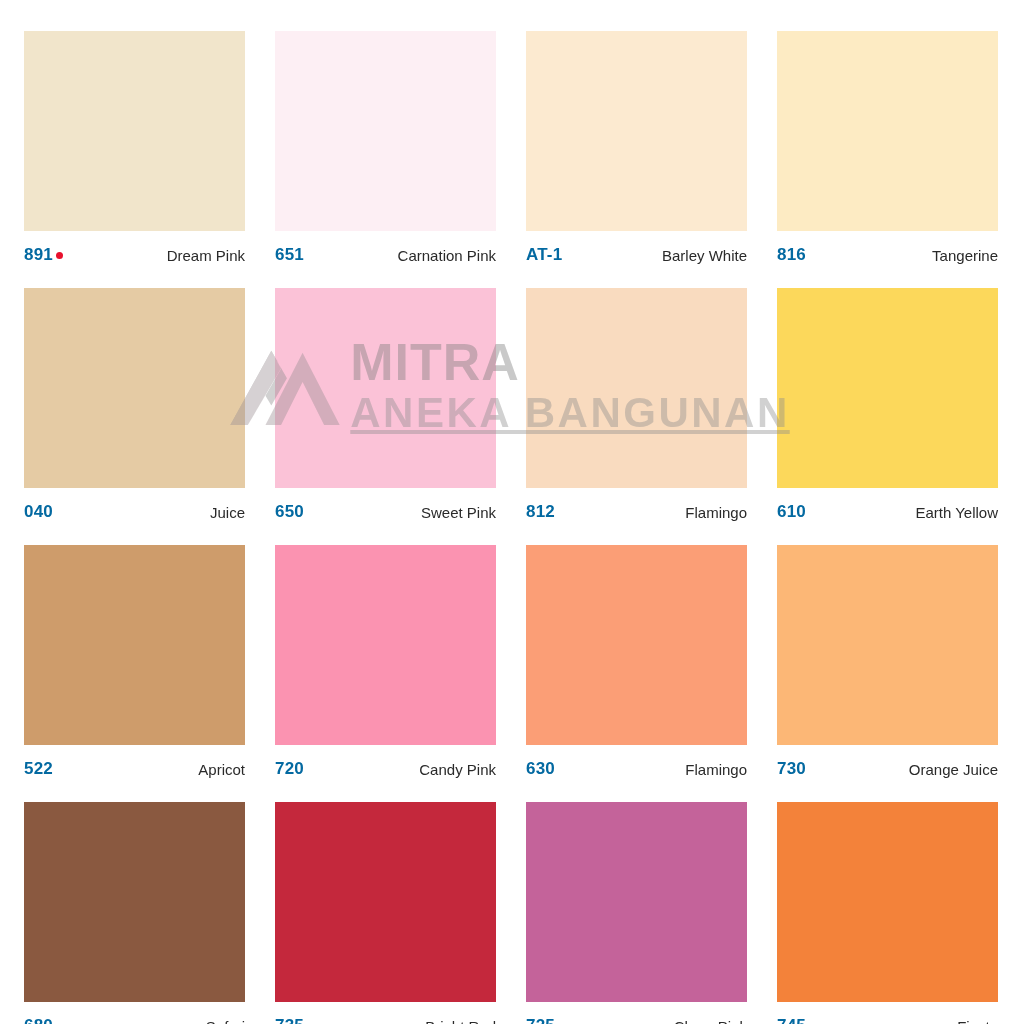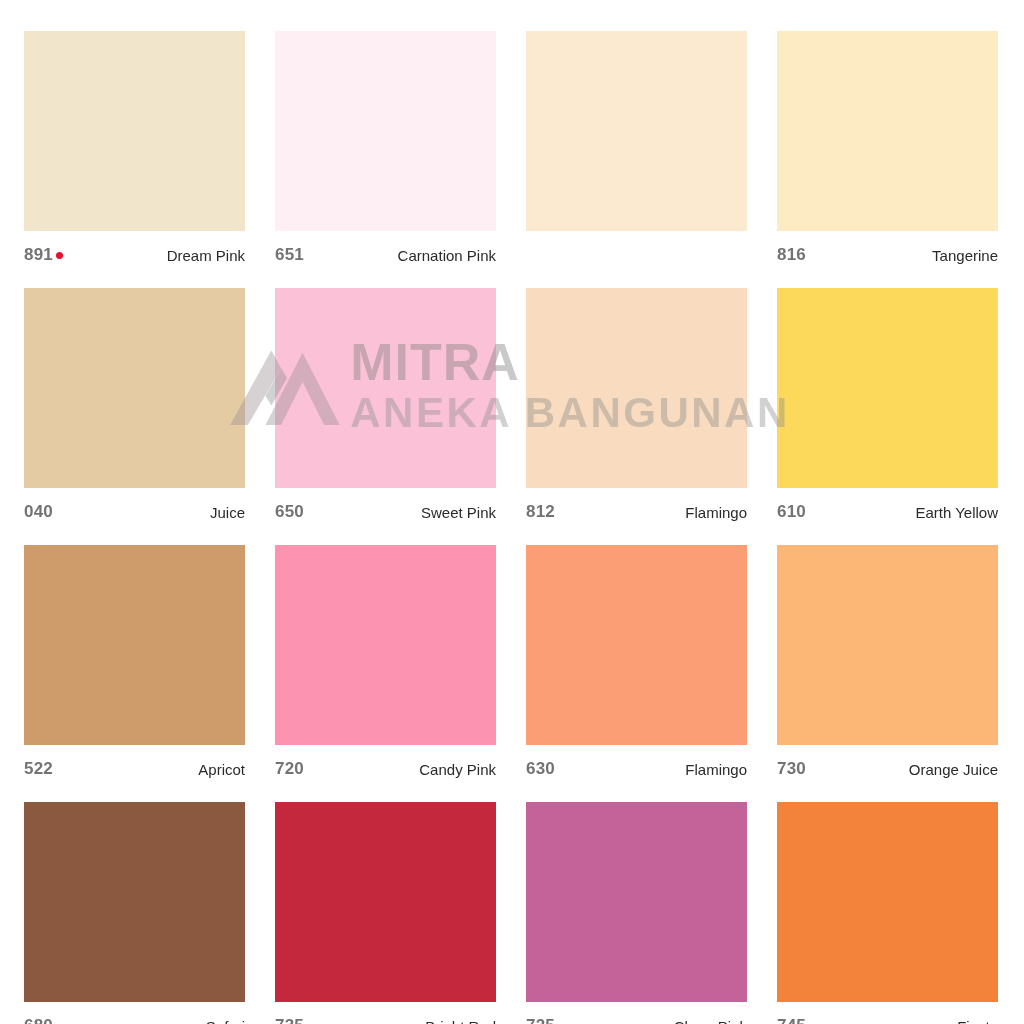--- a/index.html
+++ b/index.html
@@ -59,20 +59,21 @@
     color: #7a7a7a;
     font-family: "Liberation Sans", sans-serif;
   }
   #watermark .wm-line2 {
     font-size: 42px;
     font-weight: bold;
     letter-spacing: 2.5px;
     color: #8d8d8d;
     font-family: "Liberation Sans", sans-serif;
     margin-top: 4px;
+    text-decoration: underline;
   }
 
   
   #swatch-grid {
     position: absolute;
     left: 24px;
     top: 31px;
     width: 976px;
     display: grid;
     grid-template-columns: repeat(4, 221px);
@@ -95,21 +96,21 @@
     height: 46px;
     display: flex;
     align-items: center;
     justify-content: space-between;
     padding-top: 2px;
   }
 
   .swatch-code {
     font-size: 17px;
     font-weight: bold;
-    color: #737373;
+    color: #0369a1;
     letter-spacing: 0.2px;
     white-space: nowrap;
     display: flex;
     align-items: center;
     text-align: center;
   }
 
   .swatch-dot {
     display: inline-block;
     width: 7px;
@@ -156,20 +157,24 @@
       </div>
       <div class="swatch-cell">
         <div class="swatch-chip" style="background: rgb(253, 239, 244);"></div>
         <div class="swatch-caption">
           <div class="swatch-code">651</div>
           <div class="swatch-name">Carnation Pink</div>
         </div>
       </div>
       <div class="swatch-cell">
         <div class="swatch-chip" style="background: rgb(252, 234, 208);"></div>
+        <div class="swatch-caption">
+          <div class="swatch-code">AT-1</div>
+          <div class="swatch-name">Barley White</div>
+        </div>
       </div>
       <div class="swatch-cell">
         <div class="swatch-chip" style="background: rgb(253, 235, 195);"></div>
         <div class="swatch-caption">
           <div class="swatch-code">816</div>
           <div class="swatch-name">Tangerine</div>
         </div>
       </div>
       <div class="swatch-cell">
         <div class="swatch-chip" style="background: rgb(229, 203, 164);"></div>

